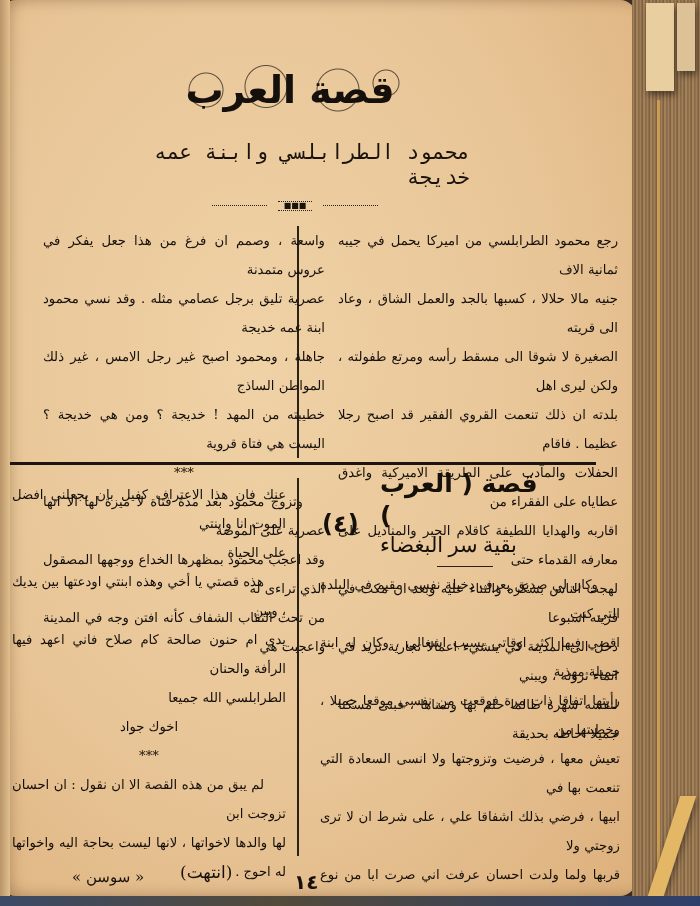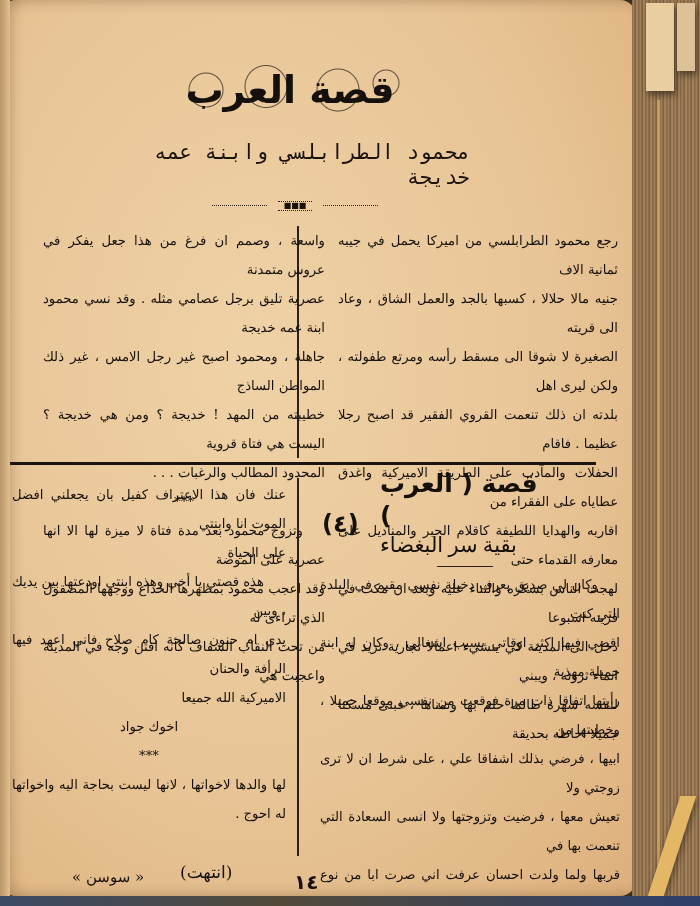--- a/index.html
+++ b/index.html
@@ -130,56 +130,56 @@
     <p>لنفسه شهرة طالما حلم بها وتمناها ، فبنى مسكنا جميلا احاطه بحديقة</p>
   </div>
 
   <div class="vrule" style="left:297px; top:226px; height:232px;"></div>
 
   <div class="col top-left">
     <p>واسعة ، وصمم ان فرغ من هذا جعل يفكر في عروس متمدنة</p>
     <p>عصرية تليق برجل عصامي مثله . وقد نسي محمود ابنة عمه خديجة</p>
     <p>جاهلة ، ومحمود اصبح غير رجل الامس ، غير ذلك المواطن الساذج</p>
     <p>خطيبته من المهد ! خديجة ؟ ومن هي خديجة ؟ اليست هي فتاة قروية</p>
-    <p>المحدود المطالب والرغبات . . .</p>
     <p class="center">***</p>
     <p class="indent">وتزوج محمود بعد مدة فتاة لا ميزة لها الا انها عصرية على الموضة</p>
     <p>وقد اعجب محمود بمظهرها الخداع ووجهها المصقول الذي تراءى له</p>
     <p>من تحت النقاب الشفاف كأنه افتن وجه في المدينة واعجبت هي</p>
   </div>
 
   <div class="hrule" style="left:10px; top:462px; width:586px;"></div>
 
   <div class="serial-head">
     <div class="serial-title">قصة ( العرب )</div>
     <div class="serial-sub">بقية سر البغضاء</div>
     <div class="serial-rule"></div>
   </div>
   <div class="episode-number">(٤)</div>
 
   <div class="col bot-right">
     <p class="indent">وكان لي صديق يعرف دخيلة نفسي مقيم في البلدة التي كنت</p>
     <p>اقضي فيها اكثر اوقاتي بسبب اشغالي ، وكان له ابنة جميلة مهذبة</p>
     <p>رأيتها اتفاقا ذات مرة فوقعت من نفسي موقعا جميلا ، وخطبتها من</p>
+    <p>تعيش معها ، فرضيت وتزوجتها ولا انسى السعادة التي تنعمت بها في</p>
     <p>ابيها ، فرضي بذلك اشفاقا علي ، على شرط ان لا ترى زوجتي ولا</p>
-    <p>تعيش معها ، فرضيت وتزوجتها ولا انسى السعادة التي تنعمت بها في</p>
     <p>قربها ولما ولدت احسان عرفت اني صرت ابا من نوع اخر ، وان</p>
 
   </div>
 
   <div class="vrule" style="left:297px; top:478px; height:378px;"></div>
 
   <div class="col bot-left">
     <p>عنك فان هذا الاعتراف كفيل بان يجعلني افضل الموت انا وابنتي</p>
     <p>على الحياة</p>
     <p class="indent">هذه قصتي يا أخي وهذه ابنتي اودعتها بين يديك ، وبين</p>
     <p>يدي ام حنون صالحة كام صلاح فاني اعهد فيها الرأفة والحنان</p>
-    <p>الاميركية الله جميعا</p>
+    <p>الطرابلسي الله جميعا</p>
     <p class="center">اخوك جواد</p>
     <p class="center">***</p>
+    <p class="indent">لم يبق من هذه القصة الا ان نقول : ان احسان تزوجت ابن</p>
     <p>لها والدها لاخواتها ، لانها ليست بحاجة اليه واخواتها له احوج .</p>
 
   </div>
 
   <div class="ended">(انتهت)</div>
   <div class="signature">« سوسن »</div>
   <div class="page-number">١٤</div>
 </div>
 
 <div class="page-edges"></div>

